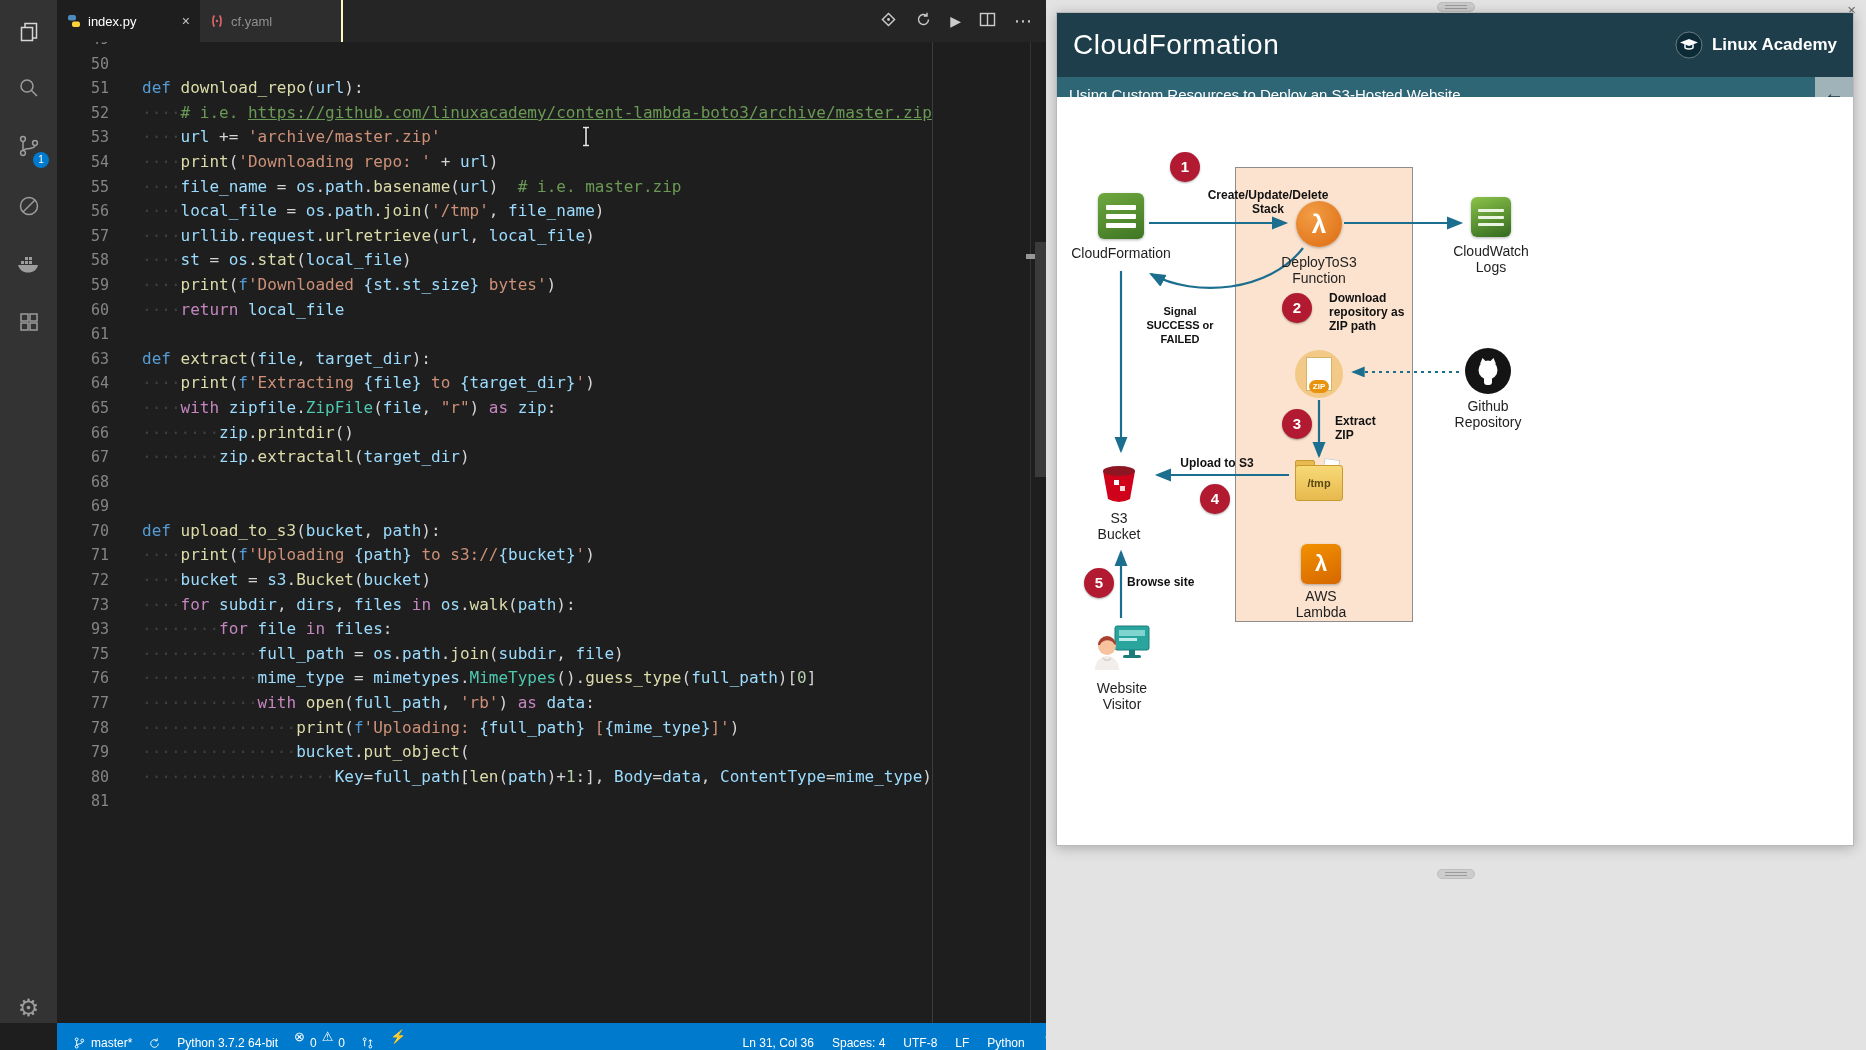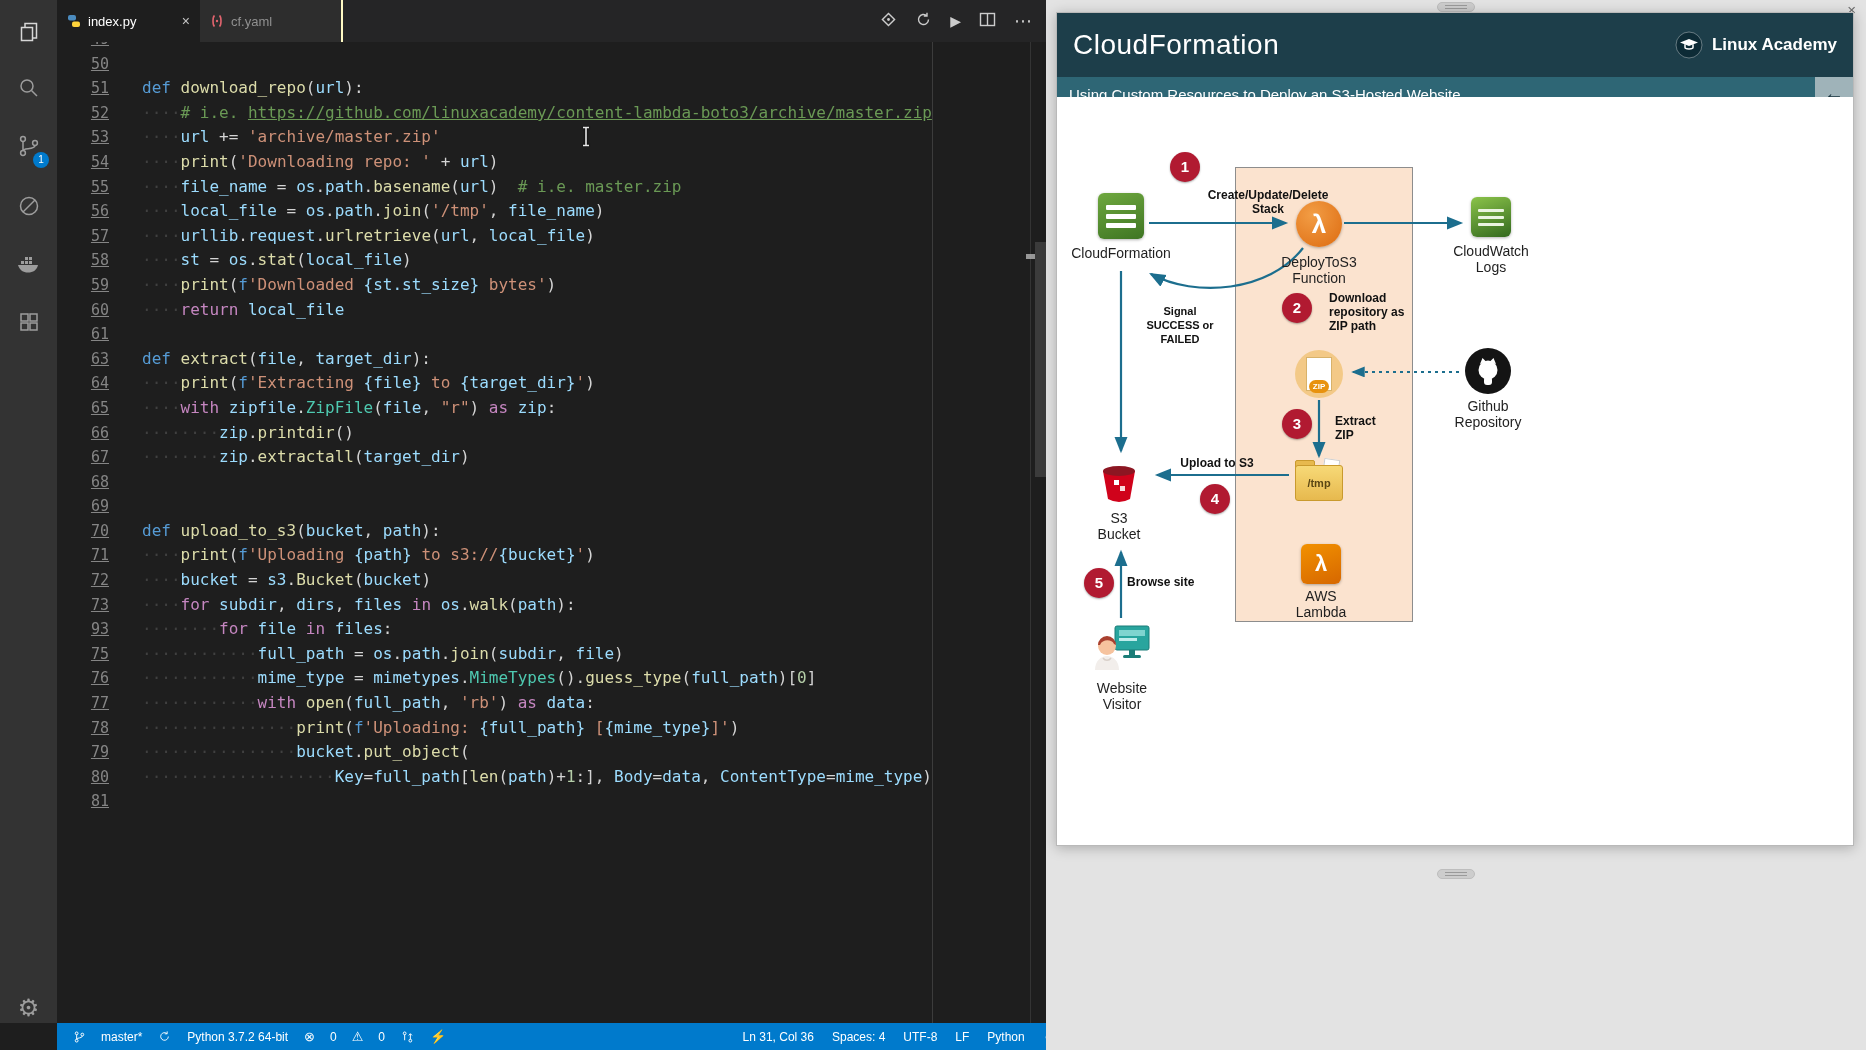--- a/index.html
+++ b/index.html
@@ -22,37 +22,37 @@
   .tab.inactive{background:#2d2d2d;color:#909090;border-right:2px solid #fef9c3;}
   .tab .close{margin-left:auto;color:#c5c5c5;font-size:14px;}
   #tab-actions{position:absolute;right:14px;top:0;height:42px;display:flex;align-items:center;gap:18px;color:#cccccc;}
   #tab-actions svg{stroke:#cccccc;fill:none;stroke-width:1.4;}
   .run-glyph{color:#cccccc;font-size:14px;}
   .more-glyph{color:#cccccc;font-size:18px;}
 
   #code-area{position:absolute;left:0;top:42px;right:0;bottom:27px;overflow:hidden;font-family:"DejaVu Sans Mono",monospace;}
   #code-lines{margin-top:-15px;}
   .line{display:flex;height:24.6px;white-space:pre;}
-  .ln{flex:none;width:52px;text-align:right;color:#858585;font-size:15px;line-height:24.6px;text-decoration:underline;}
+  .ln{flex:none;width:52px;text-align:right;color:#858585;font-size:15px;line-height:24.6px;}
   .lt{padding-left:33px;font-size:16px;line-height:24.6px;color:#d4d4d4;}
   .tok-kw{color:#569cd6}.tok-ctl{color:#c586c0}.tok-fn{color:#dcdcaa}.tok-v{color:#9cdcfe}
   .tok-s{color:#ce9178}.tok-c{color:#6a9955}.tok-cu{color:#6a9955;text-decoration:underline}
   .tok-p{color:#d4d4d4}.tok-n{color:#b5cea8}.tok-fp{color:#9cdcfe}.tok-cl{color:#4ec9b0}
   .tok-ws{color:#404040}
   #ruler{position:absolute;left:875px;top:0;bottom:0;width:1px;background:#3c3c3c;}
   #edge-line{position:absolute;left:973px;top:0;bottom:0;width:1px;background:#343434;}
   #overview-marker{position:absolute;left:969px;top:212px;width:9px;height:5px;background:#b5b5b5;opacity:.8;}
   #scroll-thumb{position:absolute;left:978px;top:200px;width:11px;height:235px;background:rgba(121,121,121,0.32);}
   #mouse-ibeam{position:absolute;left:523px;top:84px;}
 
   
   #status-bar{position:absolute;left:0;bottom:0;width:1046px;height:27px;background:#007acc;color:#ffffff;font-size:12px;display:flex;align-items:center;z-index:4;}
   .sb-left{display:flex;align-items:center;gap:4px;padding-left:10px;}
   .sb-right{margin-left:auto;display:flex;align-items:center;gap:6px;padding-right:10px;}
-  .sb-item{display:flex;align-items:center;gap:15px;padding:0 6px;height:27px;cursor:default;}
+  .sb-item{display:flex;align-items:flex-end;gap:5px;padding:0 6px;height:27px;cursor:default;}
   .sb-glyph{font-size:13px;line-height:27px;}
   #status-bar svg{stroke:#ffffff;fill:none;stroke-width:1.2;}
 
   
   #side-window{position:absolute;left:1046px;top:0;width:820px;height:1050px;background:#e3e3e3;z-index:5;}
   .drag-pill{position:absolute;left:50%;transform:translateX(-50%);width:38px;height:10px;border-radius:5px;background:#cdcdcd;border:1px solid #bdbdbd;}
   .drag-pill i{display:block;height:1px;background:#9a9a9a;margin:2px 7px 0 7px;}
   #win-close{position:absolute;right:10px;top:2px;color:#6b6b6b;font-size:15px;line-height:15px;cursor:default;}
 
   #video-card{position:absolute;left:10px;top:12px;width:798px;height:834px;background:#ffffff;border:1px solid #b9b9b9;box-shadow:0 2px 12px rgba(0,0,0,.25);}

